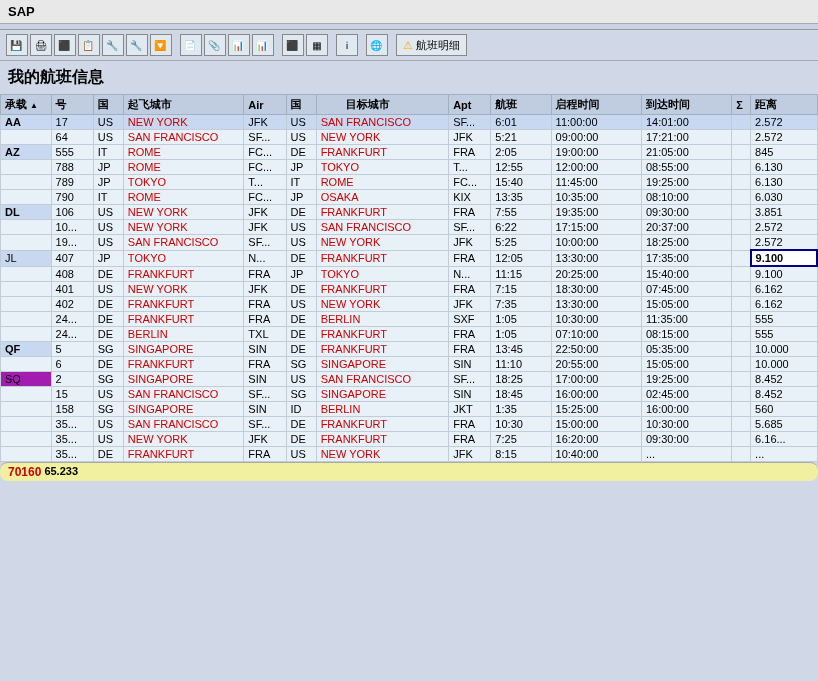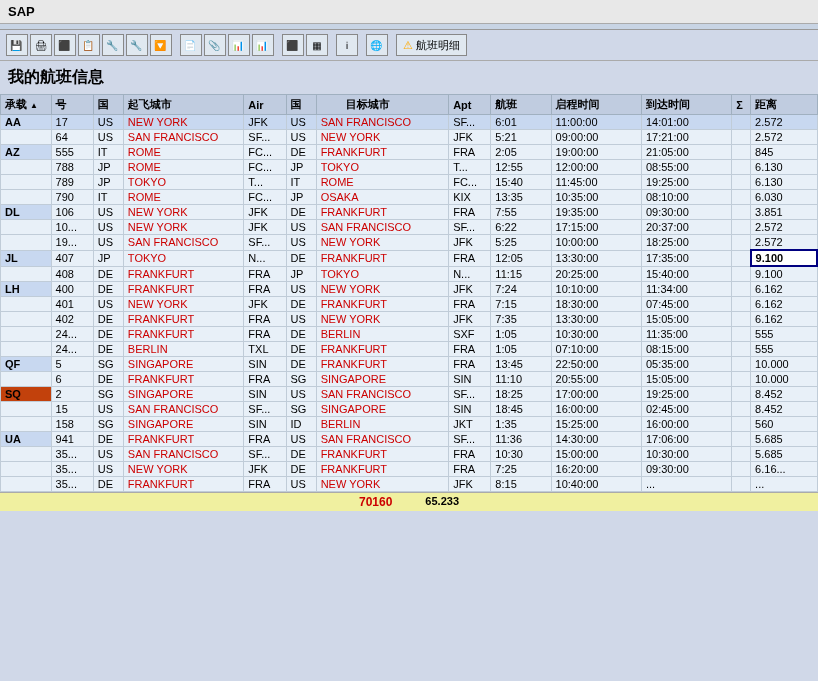--- a/index.html
+++ b/index.html
@@ -90,25 +90,26 @@
 
     .city-link {
       color: #0000cc;
       text-decoration: none;
       cursor: pointer;
     }
 
     #summary-row {
       background: #f0f0a0;
       display: flex;
-      justify-content: center;
+      justify-content: flex-start;
       padding: 2px 8px;
-      gap: 33px;
+      gap: 3px;
       font-weight: bold;
       border-top: 1px solid #aaa;
+      border-radius: 8px;
     }
 
     .col-carrier { width: 30px; }
     .col-num { width: 35px; }
     .col-country1 { width: 25px; }
     .col-depcity { width: 100px; margin-left: 20px; }
     .col-air { width: 35px; }
     .col-country2 { width: 25px; }
     .col-arrcity { width: 110px; padding-left: 29px; }
     .col-apt { width: 35px; }
@@ -308,21 +309,21 @@
     <td>US</td>
     <td><a class="city-link" style="color:#cc0000">NEW YORK</a></td>
     <td>JFK</td>
     <td>5:25</td>
     <td>10:00:00</td>
     <td>18:25:00</td>
     <td></td>
     <td style="">2.572</td>
   </tr>
         <tr>
-    <td style="font-weight:bold; background:#c8d8f0">JL</td>
+    <td style="font-weight:normal; background:#c8d8f0">JL</td>
     <td>407</td>
     <td>JP</td>
     <td><a class="city-link" style="color:#cc0000">TOKYO</a></td>
     <td>N...</td>
     <td>DE</td>
     <td><a class="city-link" style="color:#cc0000">FRANKFURT</a></td>
     <td>FRA</td>
     <td>12:05</td>
     <td>13:30:00</td>
     <td>17:35:00</td>
@@ -338,35 +339,20 @@
     <td>JP</td>
     <td><a class="city-link" style="color:#cc0000">TOKYO</a></td>
     <td>N...</td>
     <td>11:15</td>
     <td>20:25:00</td>
     <td>15:40:00</td>
     <td></td>
     <td style="">9.100</td>
   </tr>
         <tr>
-    <td style="font-weight:bold; background:#c8d8f0">LH</td>
-    <td>400</td>
-    <td>DE</td>
-    <td><a class="city-link" style="color:#cc0000">FRANKFURT</a></td>
-    <td>FRA</td>
-    <td>US</td>
-    <td><a class="city-link" style="color:#cc0000">NEW YORK</a></td>
-    <td>JFK</td>
-    <td>7:24</td>
-    <td>10:10:00</td>
-    <td>11:34:00</td>
-    <td></td>
-    <td style="">6.162</td>
-  </tr>
-        <tr>
     <td style="font-weight:bold; background:"></td>
     <td>401</td>
     <td>US</td>
     <td><a class="city-link" style="color:#cc0000">NEW YORK</a></td>
     <td>JFK</td>
     <td>DE</td>
     <td><a class="city-link" style="color:#cc0000">FRANKFURT</a></td>
     <td>FRA</td>
     <td>7:15</td>
     <td>18:30:00</td>
@@ -443,21 +429,21 @@
     <td>SG</td>
     <td><a class="city-link" style="color:#cc0000">SINGAPORE</a></td>
     <td>SIN</td>
     <td>11:10</td>
     <td>20:55:00</td>
     <td>15:05:00</td>
     <td></td>
     <td style="">10.000</td>
   </tr>
         <tr>
-    <td style="font-weight:bold; background:#c2410c">SQ</td>
+    <td style="font-weight:normal; background:#a21caf">SQ</td>
     <td>2</td>
     <td>SG</td>
     <td><a class="city-link" style="color:#cc0000">SINGAPORE</a></td>
     <td>SIN</td>
     <td>US</td>
     <td><a class="city-link" style="color:#cc0000">SAN FRANCISCO</a></td>
     <td>SF...</td>
     <td>18:25</td>
     <td>17:00:00</td>
     <td>19:25:00</td>
@@ -488,35 +474,20 @@
     <td>ID</td>
     <td><a class="city-link" style="color:#cc0000">BERLIN</a></td>
     <td>JKT</td>
     <td>1:35</td>
     <td>15:25:00</td>
     <td>16:00:00</td>
     <td></td>
     <td style="">560</td>
   </tr>
         <tr>
-    <td style="font-weight:bold; background:#c8d8f0">UA</td>
-    <td>941</td>
-    <td>DE</td>
-    <td><a class="city-link" style="color:#cc0000">FRANKFURT</a></td>
-    <td>FRA</td>
-    <td>US</td>
-    <td><a class="city-link" style="color:#cc0000">SAN FRANCISCO</a></td>
-    <td>SF...</td>
-    <td>11:36</td>
-    <td>14:30:00</td>
-    <td>17:06:00</td>
-    <td></td>
-    <td style="">5.685</td>
-  </tr>
-        <tr>
     <td style="font-weight:bold; background:"></td>
     <td>35...</td>
     <td>US</td>
     <td><a class="city-link" style="color:#cc0000">SAN FRANCISCO</a></td>
     <td>SF...</td>
     <td>DE</td>
     <td><a class="city-link" style="color:#cc0000">FRANKFURT</a></td>
     <td>FRA</td>
     <td>10:30</td>
     <td>15:00:00</td>

